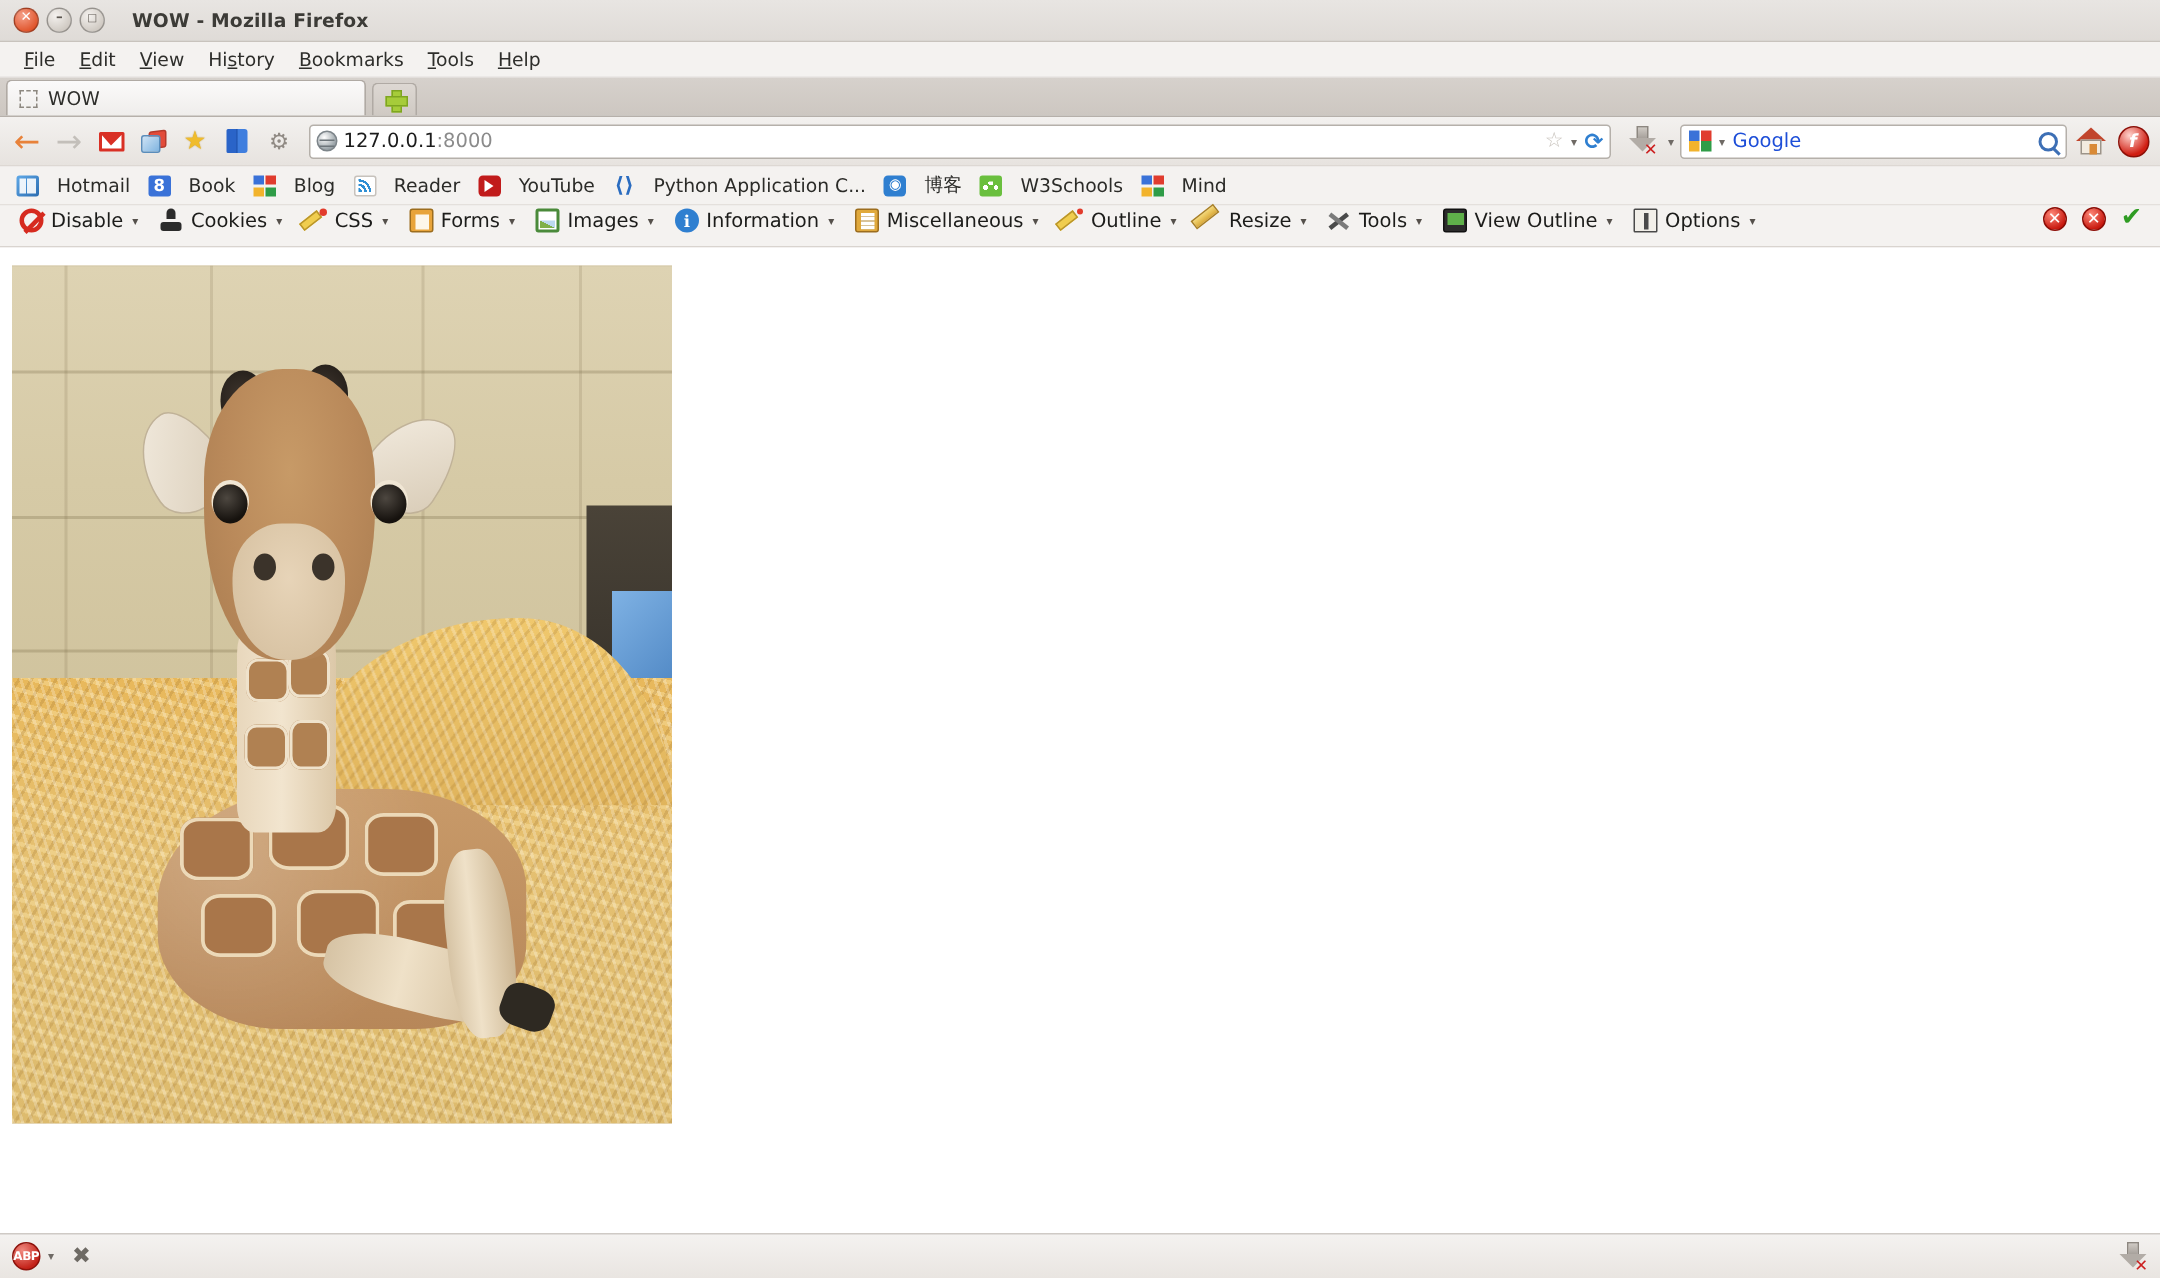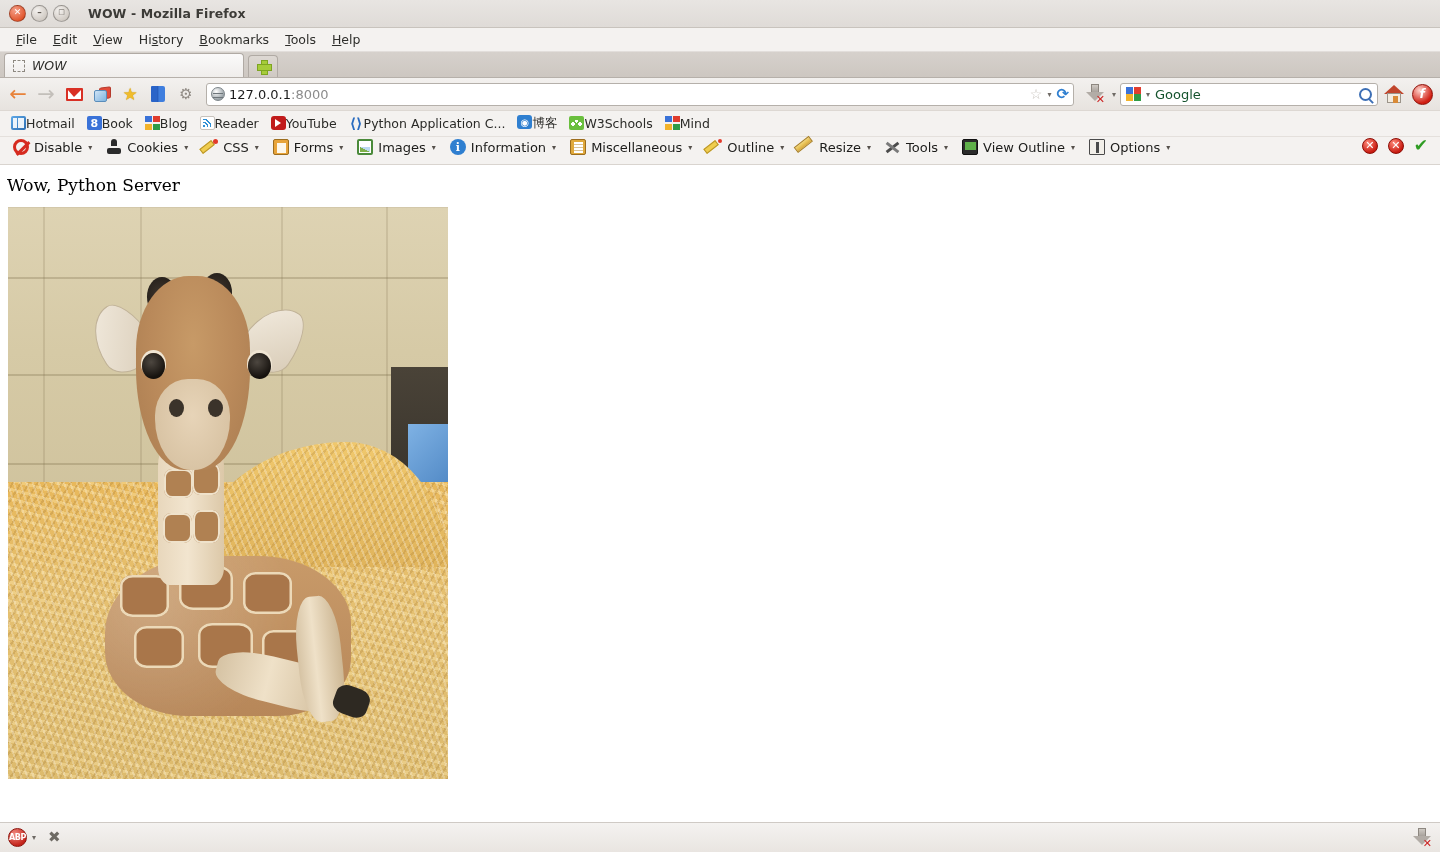--- a/index.html
+++ b/index.html
@@ -65,21 +65,21 @@
     display: flex; align-items: flex-end;
     padding-left: 4px;
     border-bottom: 1px solid #b6b0aa;
   }
   .tab {
     height: 24px; min-width: 240px;
     background: linear-gradient(to bottom,#fbfafa,#efedeb);
     border: 1px solid #b0aaa4; border-bottom: none;
     border-radius: 4px 4px 0 0;
     display: flex; align-items: center;
-    padding: 0 8px; gap: 7px; font-style: italic;
+    padding: 0 8px; gap: 7px;
   }
   .tab-fav {
     width: 12px; height: 12px;
     border: 1px dashed #8d8880;
     background: transparent;
   }
   .tab-label { font-size: 12.5px; color: #2d2d2a; }
   .newtab {
     width: 30px; height: 22px;
     margin-left: 4px;
@@ -183,21 +183,21 @@
   }
   .g-ico {
     width:15px; height:14px; position:relative; flex:0 0 auto;
     background:#fff;
   }
   .g-ico i { position:absolute; display:block; }
   .g-ico .b { left:0; top:0; width:7px; height:7px; background:#3a72d8; }
   .g-ico .r { right:0; top:0; width:7px; height:7px; background:#e03c2e; }
   .g-ico .y { left:0; bottom:0; width:7px; height:7px; background:#f2b32c; }
   .g-ico .g { right:0; bottom:0; width:7px; height:7px; background:#2f9c47; }
-  .search-ph { flex:1 1 auto; font-size:13px; color:#14532d; }
+  .search-ph { flex:1 1 auto; font-size:13px; color:#1d4ed8; }
   .mag {
     width:13px; height:13px; border:2px solid #3d6fb5; border-radius:50%;
     position:relative; flex:0 0 auto;
   }
   .mag::after { content:""; position:absolute; right:-4px; bottom:-3px; width:6px; height:2px; background:#3d6fb5; transform:rotate(45deg); }
 
   .ico-home {
     width:20px; height:18px; position:relative; flex:0 0 auto;
   }
   .ico-home .roof { position:absolute; left:0; top:0; width:0; height:0;
@@ -217,21 +217,21 @@
 
   
   .bookmarks {
     height: 26px; flex: 0 0 26px;
     background: #f4f2f0;
     display: flex; align-items: center;
     padding-left: 6px; gap: 2px;
     border-bottom: 1px solid #e4e0dc;
   }
   .bm {
-    display: flex; align-items: flex-start; gap: 0;
+    display: flex; align-items: center; gap: 12px;
     padding: 2px 5px; font-size: 12.5px; color:#2b2b28;
     white-space: nowrap;
   }
   .bm-ico { width:15px; height:14px; flex:0 0 auto; position:relative; }
 
   .bi-hotmail { background: linear-gradient(135deg,#5fa9e8,#2b6cb0); border-radius:2px; }
   .bi-hotmail::after {
     content:""; position:absolute; left:2px; top:2px; width:11px; height:10px;
     background:
       linear-gradient(to right, #ffffff 0 4px, transparent 4px 5px, #ffffff 5px 11px);
@@ -674,21 +674,20 @@
     </div>
 
     <div class="dev-status">
       <span class="err-ico">✕</span>
       <span class="err-ico">✕</span>
       <span class="ok-ico">✔</span>
     </div>
   </div>
 
   <div class="content">
-    <div class="page-heading">Wow, Python Server</div>
 
     <div class="photo-frame">
       <div class="wall">
         <span class="seam" style="top:22%"></span>
         <span class="seam" style="top:52%"></span>
         <span class="seam" style="top:80%"></span>
         <span class="brick" style="left:8%"></span>
         <span class="brick" style="left:30%"></span>
         <span class="brick" style="left:62%"></span>
         <span class="brick" style="left:86%"></span>

